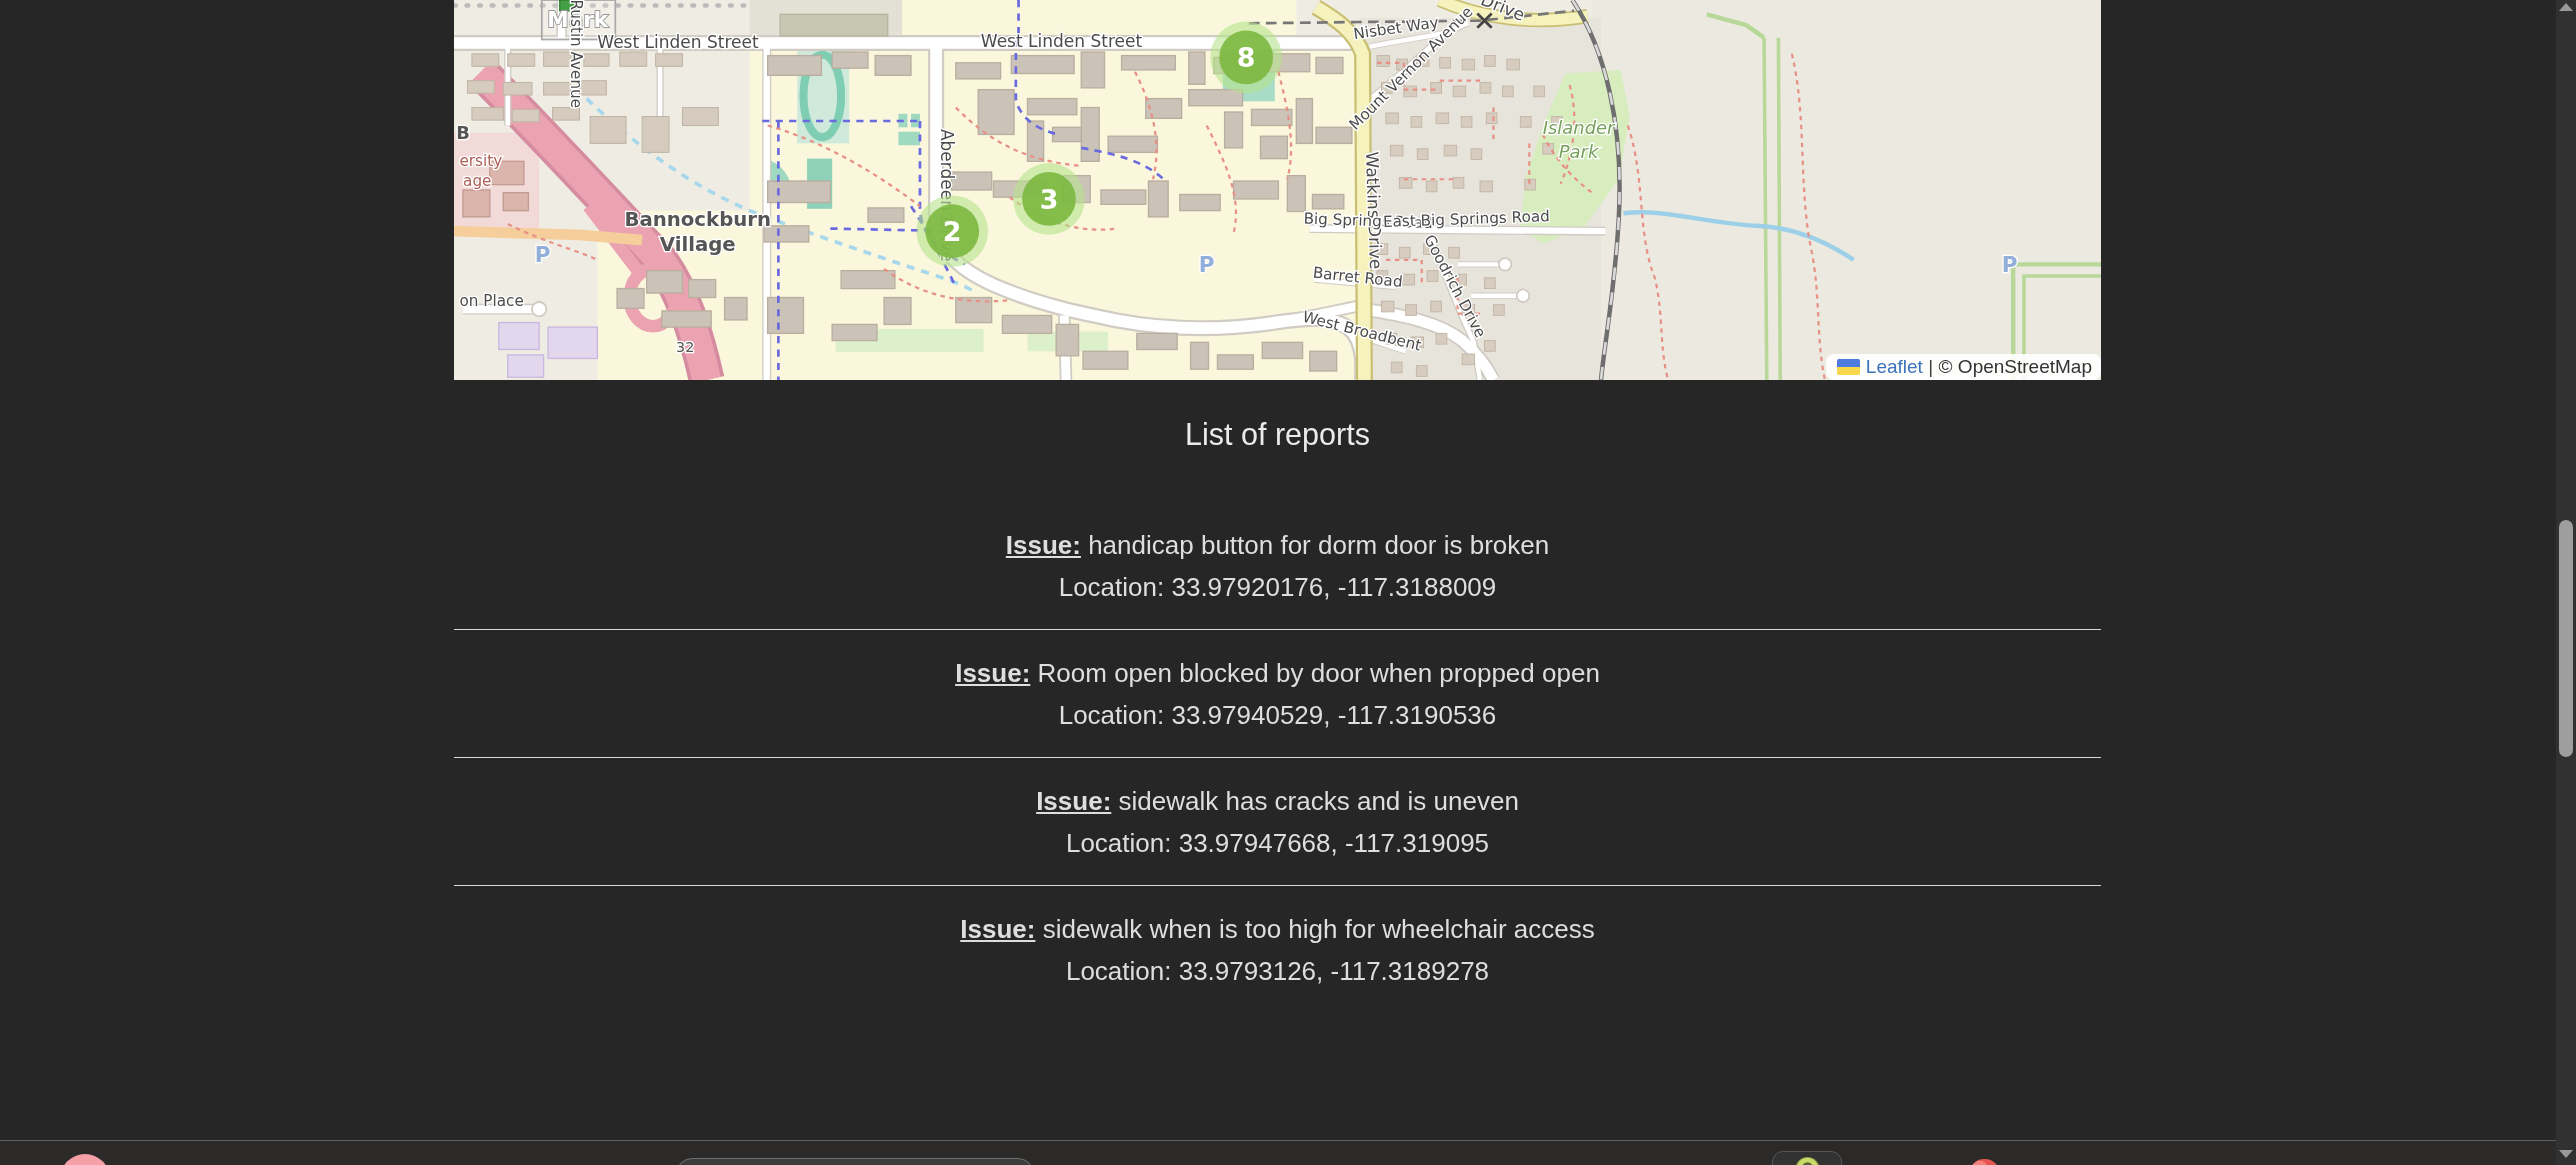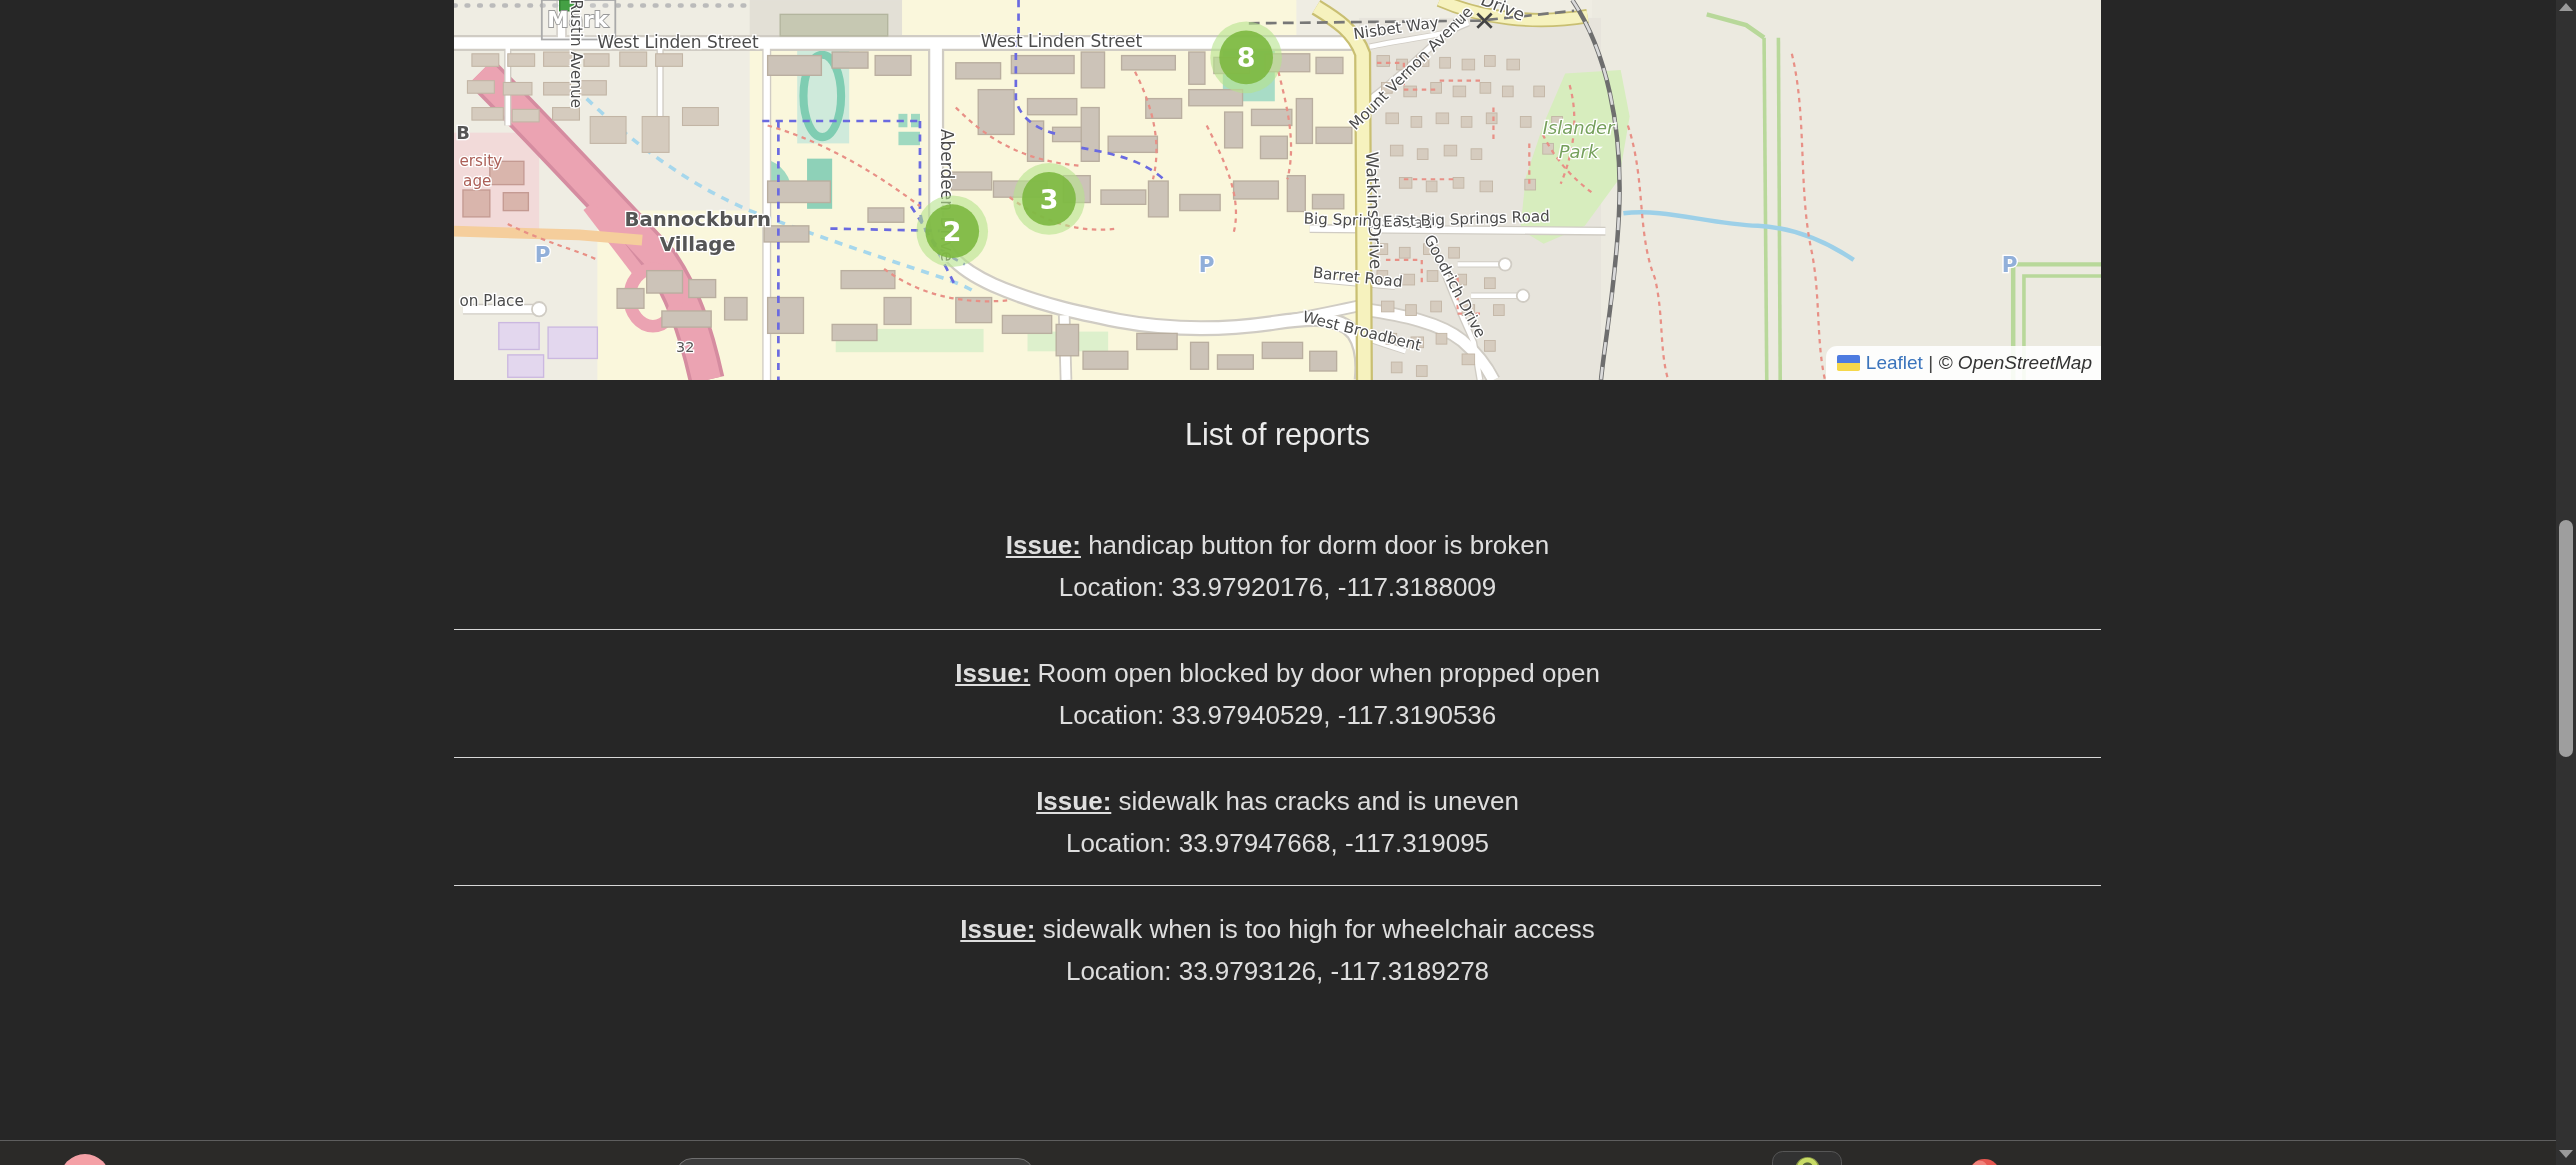--- a/index.html
+++ b/index.html
@@ -17,29 +17,29 @@
   .map-wrap svg{display:block;}
   text{paint-order:stroke;stroke:#ffffff;stroke-width:3px;fill:#4B4B4B;font-family:"DejaVu Sans",sans-serif;}
   text.rd{fill:#4B4B4B;}
   text.ar{fill:#555555;font-weight:bold;}
   text.pk{fill:#76A05C;font-style:italic;}
   text.pa{fill:#AC6058;}
   text.wt{fill:#FFFFFF;stroke:#9a9a9a;stroke-width:2px;font-weight:bold;}
   text.pb{fill:#91AFD9;font-weight:bold;}
   text.hw{fill:#555555;}
   .cluster-num{fill:#ffffff !important;stroke:none !important;font-size:30px;font-weight:bold;text-anchor:middle;}
-  .attribution{position:absolute;right:0;bottom:0;height:34px;background:rgba(255,255,255,0.88);
+  .attribution{position:absolute;right:0;bottom:0;height:26px;background:rgba(255,255,255,0.88);
     border-top-left-radius:10.8px;display:flex;align-items:center;padding:0 9px 0 10.8px;font-size:19px;
-    font-family:"Liberation Sans",sans-serif;}
+    font-family:"Liberation Sans",sans-serif;border-radius:8px;}
   .flag{width:23px;height:16px;display:inline-block;margin-right:6.3px;border-radius:1.8px;overflow:hidden;}
   .flag .t{display:block;width:100%;height:8px;background:var(--flag_blue);}
   .flag .b{display:block;width:100%;height:8px;background:var(--flag_yellow);}
   .attr-link{color:var(--attr_link);text-decoration:none;}
   .attr-sep{color:#444;margin:0 5.4px;}
-  .attr-osm{color:var(--attr_text);font-style:italic;}
+  .attr-osm{color:var(--attr_text);}
   h1.page-title{font-size:30.5px;line-height:37px;font-weight:normal;color:var(--heading);
     text-align:center;margin:36px 0 49px 0;}
   .report{padding:21.5px 0;text-align:center;font-size:26px;line-height:42px;color:var(--text);}
   .report .b{font-weight:bold;text-decoration:underline;}
   hr.report-divider{border:none;border-top:1.8px solid var(--divider);width:1647px;}
   .footer-bar{position:absolute;left:0;bottom:0;width:2556px;height:26px;
     background:var(--footer_bg);border-top:1.8px solid var(--footer_divider);}
   .pink-circle{position:absolute;left:60px;top:1154px;width:50px;height:50px;border-radius:50%;
     background:var(--pink_circle);}
   .pink-circle::after{content:"";position:absolute;left:18px;top:14.3px;width:14.3px;height:18px;

